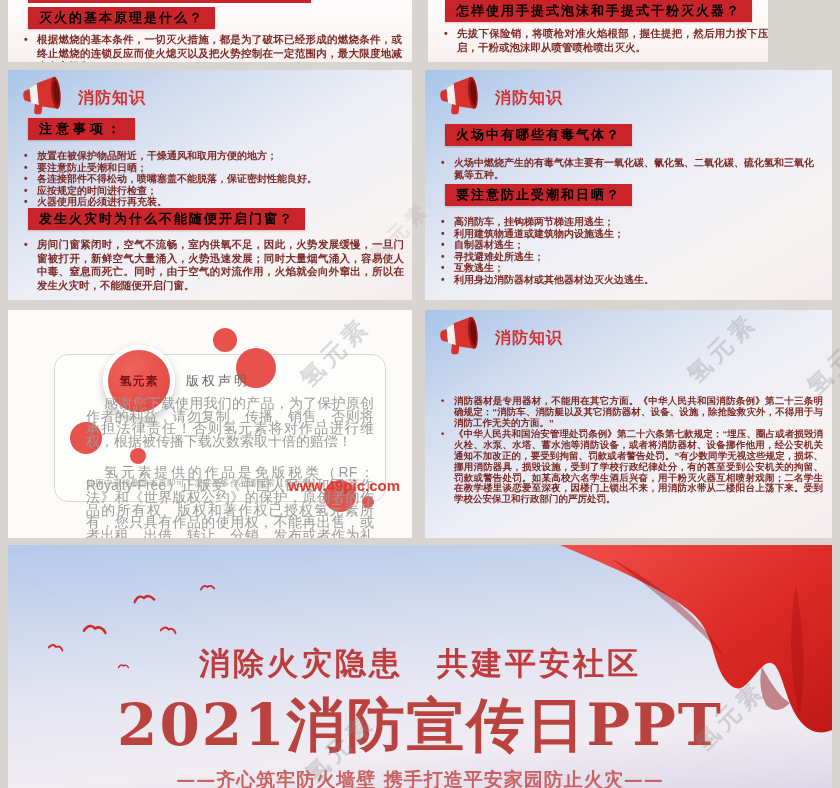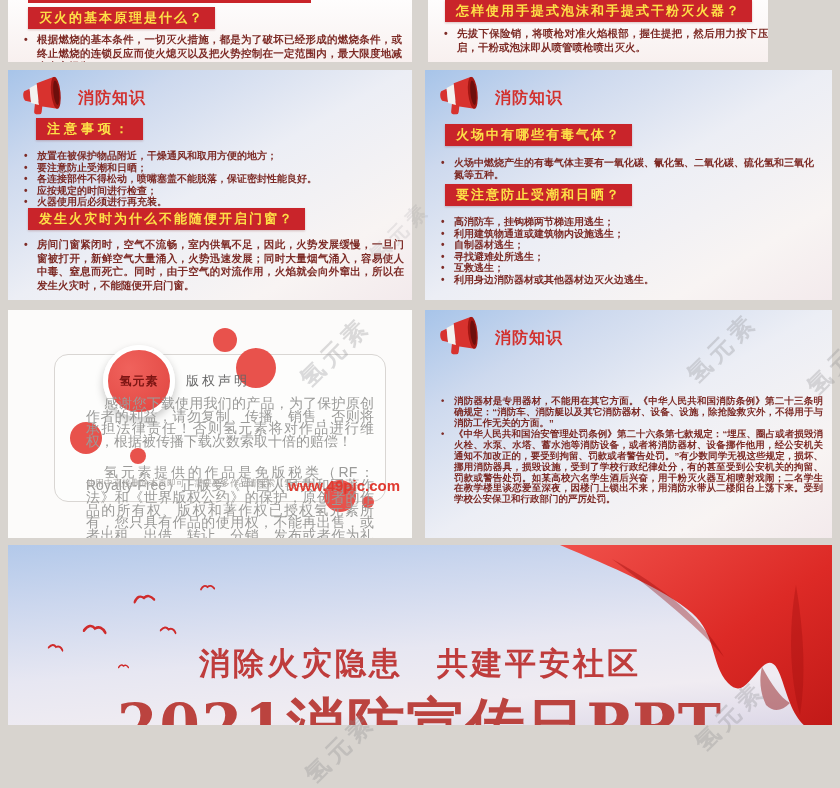--- a/index.html
+++ b/index.html
@@ -2,21 +2,21 @@
 <html><head>
 <meta charset="utf-8">
 <style>
   html,body{margin:0;padding:0;background:#d8d4cf;}
   #screen{position:relative;width:840px;height:788px;overflow:hidden;background:#d8d4cf;
           font-family:"Liberation Sans","DejaVu Sans",sans-serif;}
   .slide{position:absolute;overflow:hidden;z-index:1;}
   .sky{background:linear-gradient(150deg,#a7c4e9 0%,#cdd9ee 22%,#eceef5 50%,#f8f4f3 80%,#f3eaec 100%);}
   .white-top{background:linear-gradient(180deg,#fefdfd 0%,#f8f0ef 100%);}
   .copyright-bg{background:#fcfbfa;}
-  .banner-bar{position:absolute;display:inline-block;background:#c9242a;color:#fde047;font-weight:bold;
+  .banner-bar{position:absolute;display:inline-block;background:#c9242a;color:#000000;font-weight:bold;
               font-size:13px;line-height:16px;padding:3px 11px;letter-spacing:2px;white-space:nowrap;
               box-shadow:0 1px 2px rgba(120,20,20,.25);}
   .sliver{position:absolute;left:20px;top:0;width:283px;height:3px;background:#c9242a;}
   .kb-header{position:absolute;display:flex;align-items:center;gap:14px;}
   .kb-title{color:#d2312e;font-weight:bold;font-size:16px;letter-spacing:1px;}
   .mega{display:inline-block;transform:rotate(-6deg);}
   .blist{position:absolute;}
   .bullet{display:flex;font-size:10px;font-weight:bold;color:#7d2b26;line-height:11.5px;margin:0;}
   .bullet .dot{width:13px;flex:none;text-align:left;}
   .bullet.para{font-size:10.5px;line-height:13.5px;text-align:justify;}
@@ -79,21 +79,21 @@
           <rect x="12" y="24" width="8" height="14" rx="3" fill="#d8322e" transform="rotate(12 16 31)"></rect>
           <path d="M3 12 C1 14 1 20 3 22 L9 24 L9 10 Z" fill="#d8322e"></path>
           <path d="M9 9 L17 6 L17 28 L9 25 Z" fill="#f3f1ef"></path>
           <path d="M17 5 L36 0 L36 34 L17 29 Z" fill="#d8322e"></path>
           <ellipse cx="36" cy="17" rx="5" ry="17" fill="#a31713"></ellipse>
           <ellipse cx="36.5" cy="17" rx="3" ry="13" fill="#6e0f0c"></ellipse>
         </svg>
       </span>
       <span class="kb-title">消防知识</span>
     </div>
-    <div class="banner-bar" style="left:28px;top:48px;letter-spacing:4px;">注意事项：</div>
+    <div class="banner-bar" style="left:20px;top:48px;letter-spacing:4px;">注意事项：</div>
     <div class="blist" style="left:16px;top:80px;width:378px;">
       <div class="bullet">
           <span class="dot">•</span>
           <span>放置在被保护物品附近，干燥通风和取用方便的地方；</span>
         </div>
       <div class="bullet">
           <span class="dot">•</span>
           <span>要注意防止受潮和日晒；</span>
         </div>
       <div class="bullet">
@@ -205,21 +205,21 @@
           <span class="dot">•</span>
           <span>消防器材是专用器材，不能用在其它方面。《中华人民共和国消防条例》第二十三条明确规定：“消防车、消防艇以及其它消防器材、设备、设施，除抢险救灾外，不得用于与消防工作无关的方面。”</span>
         </div>
       <div class="bullet dense">
           <span class="dot">•</span>
           <span>《中华人民共和国治安管理处罚条例》第二十六条第七款规定：“埋压、圈占或者损毁消火栓、水泵、水塔、蓄水池等消防设备，或者将消防器材、设备挪作他用，经公安机关通知不加改正的，要受到拘留、罚款或者警告处罚。”有少数同学无视这些规定，损坏、挪用消防器具，损毁设施，受到了学校行政纪律处分，有的甚至受到公安机关的拘留、罚款或警告处罚。如某高校六名学生酒后兴奋，用干粉灭火器互相喷射戏闹；二名学生在教学楼里谈恋爱至深夜，因楼门上锁出不来，用消防水带从二楼阳台上荡下来。受到学校公安保卫和行政部门的严厉处罚。</span>
         </div>
     </div>
   </div>
 
-  <div class="slide cover" style="left:8px;top:545px;width:824px;height:180px;">
+  <div class="slide cover" style="left:8px;top:545px;width:824px;height:243px;">
     <svg class="flag" width="280" height="195" viewBox="0 0 280 195">
       <defs>
         <linearGradient id="fg" x1="0" y1="0" x2="1" y2="1">
           <stop offset="0" stop-color="#f0504a"></stop>
           <stop offset="0.55" stop-color="#dd2a26"></stop>
           <stop offset="1" stop-color="#c01917"></stop>
         </linearGradient>
       </defs>
       <path d="M8 0 L280 0 L280 185 C262 193 247 181 238 158 C228 132 225 108 210 122 C196 136 190 152 176 138 C158 118 165 90 140 68 C112 44 60 22 8 0 Z" fill="url(#fg)"></path>
       <path d="M60 14 C112 42 152 76 172 112 C150 86 108 50 60 14 Z" fill="rgba(150,10,10,.38)"></path>

